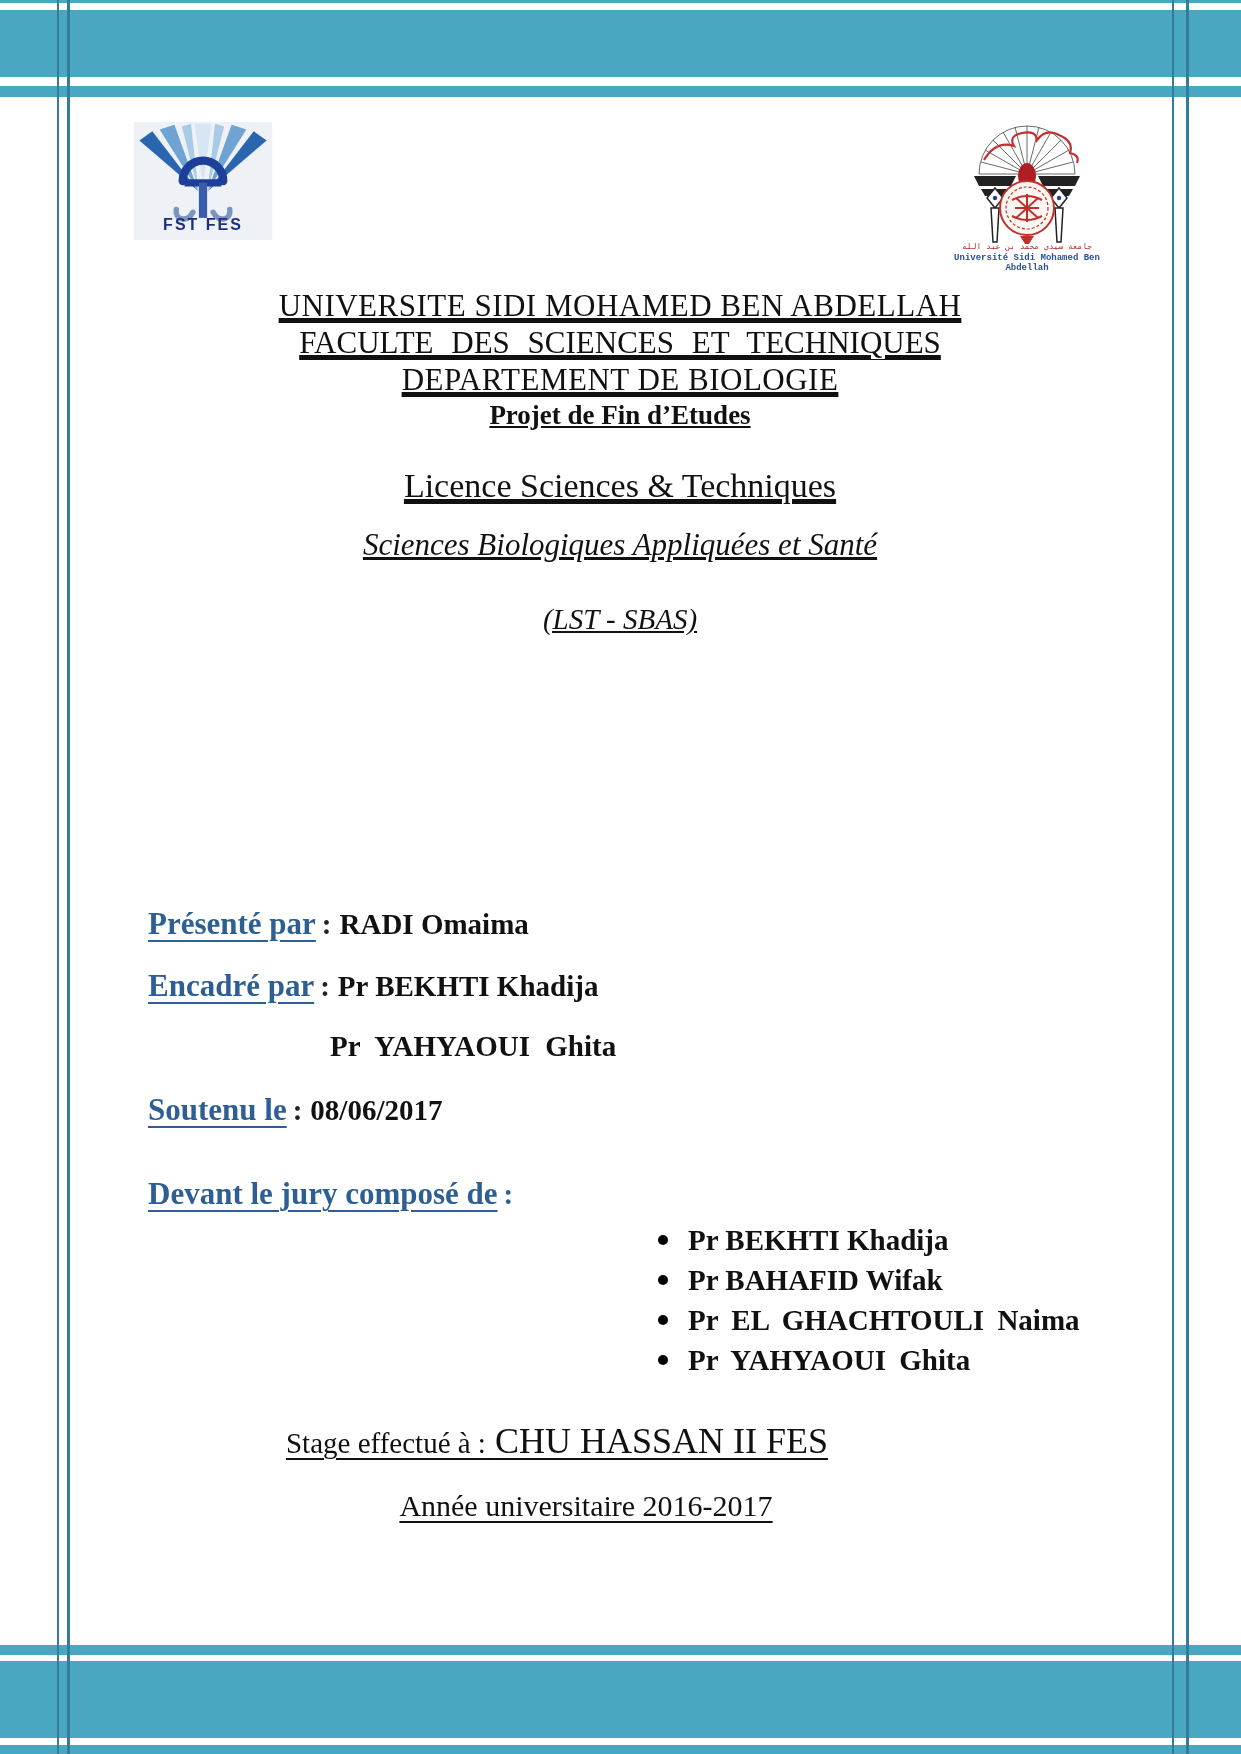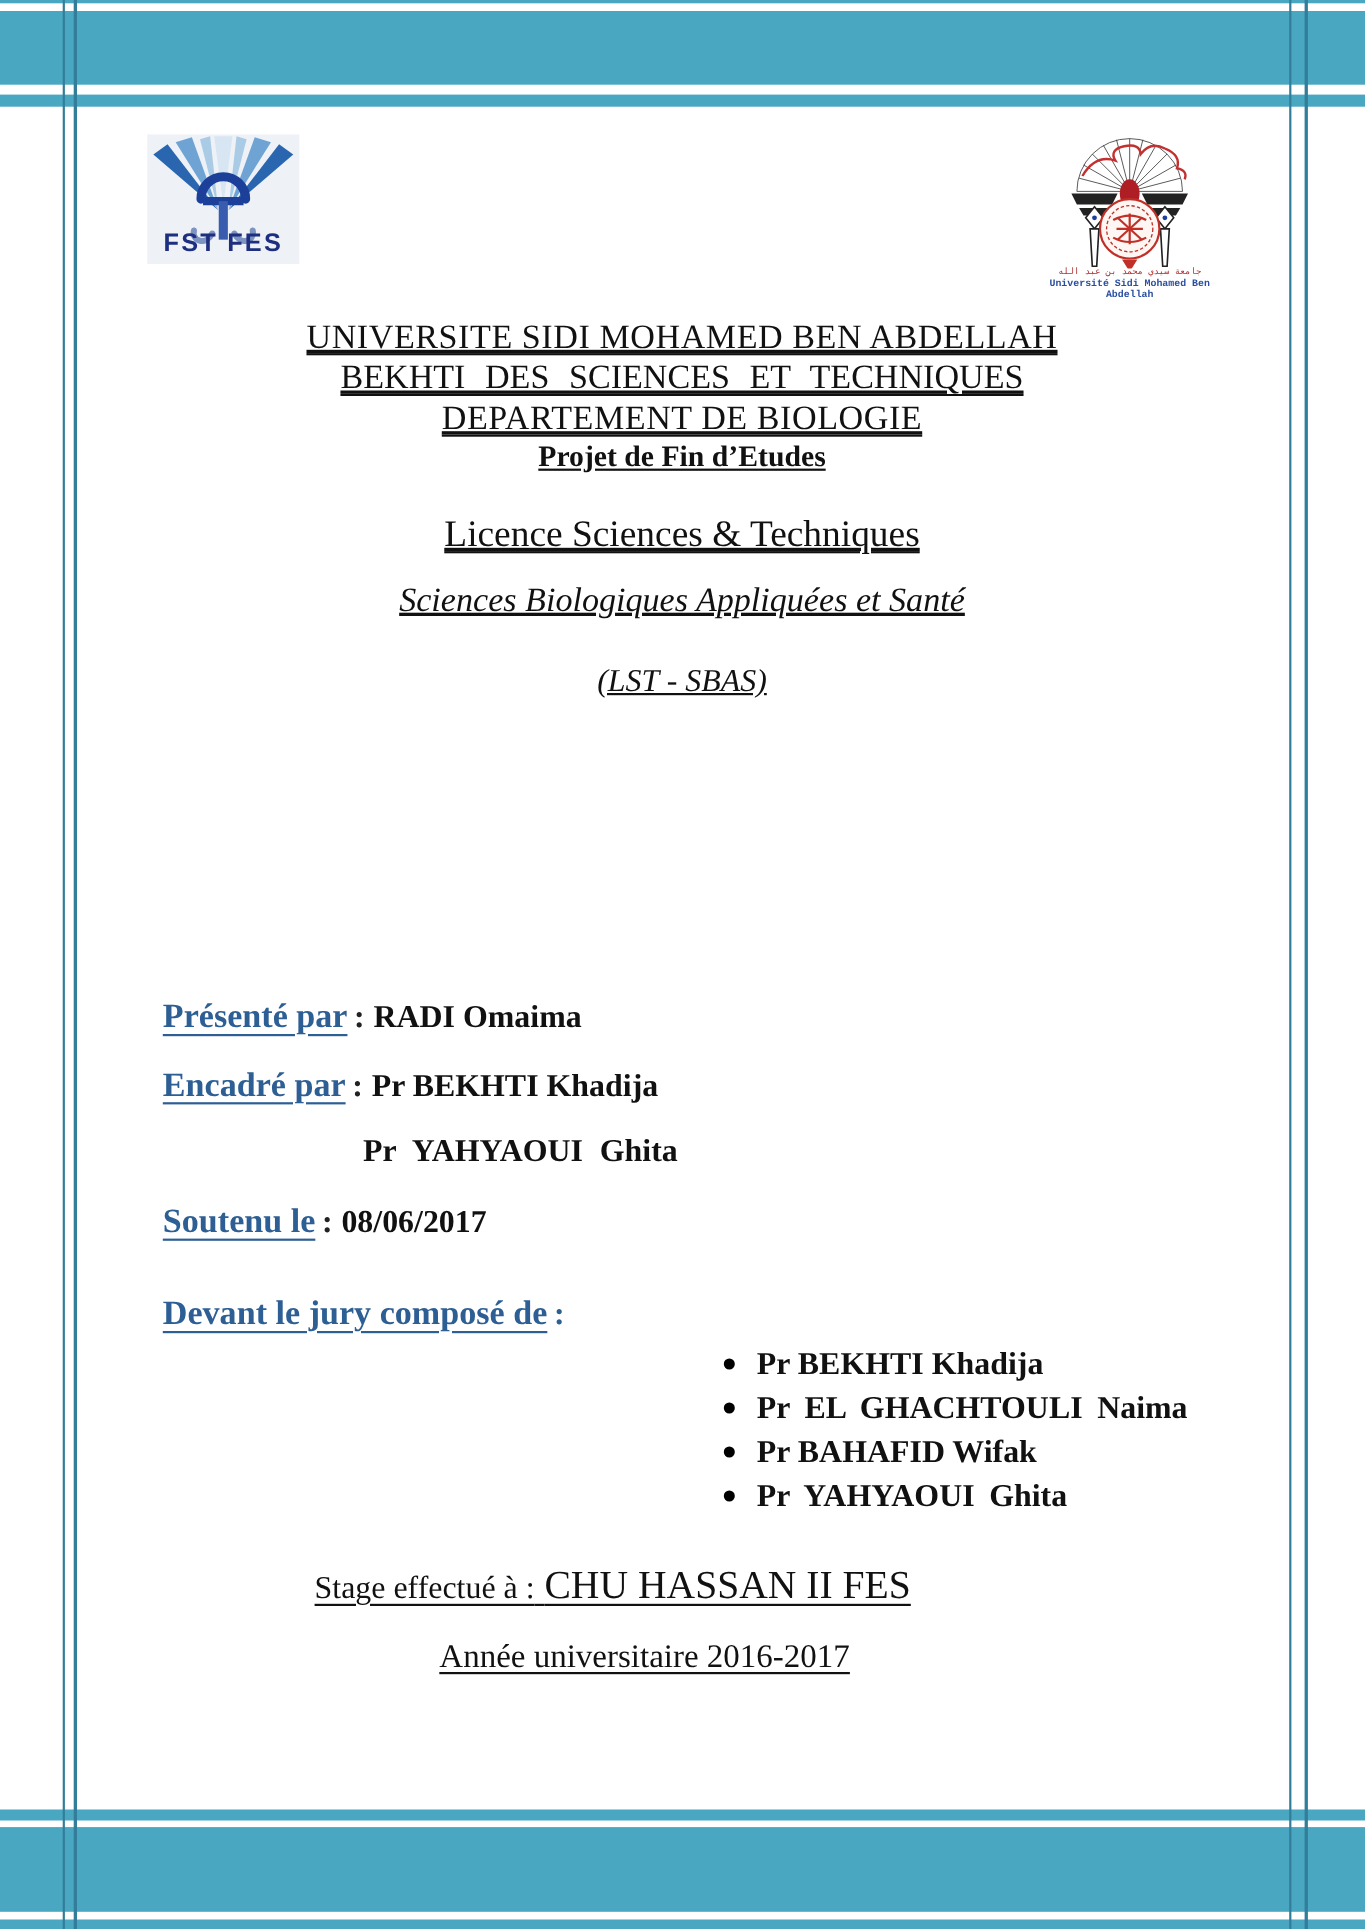--- a/index.html
+++ b/index.html
@@ -21,21 +21,21 @@
   .band-bottom-edge{top:1745px;height:9px;}
   .vline{position:absolute;top:0;bottom:0;}
   .vl-left-1{left:57px;width:2px;}
   .vl-left-2{left:67px;width:3px;}
   .vl-right-1{left:1172px;width:2px;}
   .vl-right-2{left:1186px;width:3px;}
   
   .fst-logo{position:absolute;left:133px;top:122px;width:140px;height:118px;}
   .fst-logo svg{display:block;width:100%;height:100%;}
   .fst-text{position:absolute;left:0;right:0;bottom:6px;text-align:center;
-    font-family:"Liberation Sans",sans-serif;font-weight:bold;font-size:23px;
+    font-family:"Liberation Sans",sans-serif;font-weight:bold;font-size:16px;
     letter-spacing:2px;color:#1d2f7e;}
   .crest{position:absolute;left:952px;top:116px;width:150px;height:156px;}
   .crest svg{display:block;width:150px;height:128px;}
   .crest-cap{position:absolute;left:-14px;width:178px;text-align:center;
     font-family:Liberation Mono, monospace;}
   .crest-cap.ar{top:126px;font-size:8px;color:#b03030;letter-spacing:1px;}
   .crest-cap.fr{top:137px;font-size:9px;color:#2a4fa0;font-weight:bold;}
   
   .cline{position:absolute;left:85px;width:1070px;text-align:center;white-space:nowrap;text-decoration:underline;}
   .u{text-decoration:underline;text-decoration-thickness:2px;text-underline-offset:5px;}
@@ -154,21 +154,21 @@
         <path d="M64,82 l22,20"></path>
           <path d="M86,82 l-22,20"></path>
       </g>
       <polygon points="68,120 75,131 82,120" fill="#c03028"></polygon>
     </svg>
     <span class="crest-cap ar">جامعة سيدي محمد بن عبد الله</span>
     <span class="crest-cap fr">Université Sidi Mohamed Ben Abdellah</span>
   </div>
 
   <div class="cline l-univ"><span class="u">UNIVERSITE SIDI MOHAMED BEN ABDELLAH</span></div>
-  <div class="cline l-fac"><span class="u">BEKHTI DES SCIENCES ET TECHNIQUES</span></div>
+  <div class="cline l-fac"><span class="u">FACULTE DES SCIENCES ET TECHNIQUES</span></div>
   <div class="cline l-dep"><span class="u">DEPARTEMENT DE BIOLOGIE</span></div>
   <div class="cline l-proj"><span>Projet de Fin d’Etudes</span></div>
   <div class="cline l-lic"><span class="u">Licence Sciences &amp; Techniques</span></div>
   <div class="cline l-sci"><span>Sciences Biologiques Appliquées et Santé</span></div>
   <div class="cline l-lst"><span>(LST - SBAS)</span></div>
 
 
   <div class="row r-presented">
     <span class="lbl">Présenté par</span><span class="colon">:</span><span>RADI Omaima</span>
   </div>
@@ -189,25 +189,25 @@
     <span class="lbl">Devant le jury composé de</span><span class="colon">:</span>
   </div>
 
   <ul class="jury-list">
     <li>
         <span class="bullet"></span>
         <span>Pr BEKHTI Khadija</span>
       </li>
     <li>
         <span class="bullet"></span>
+        <span>Pr BAHAFID Wifak</span>
+      </li>
+    <li>
+        <span class="bullet"></span>
         <span class="ws">Pr EL GHACHTOULI Naima</span>
-      </li>
-    <li>
-        <span class="bullet"></span>
-        <span>Pr BAHAFID Wifak</span>
       </li>
     <li>
         <span class="bullet"></span>
         <span class="ws">Pr YAHYAOUI Ghita</span>
       </li>
   </ul>
 
   <div class="bline l-stage">
     <span class="u"><span class="small">Stage effectué à :</span> <span>CHU HASSAN II FES</span></span>
   </div>

